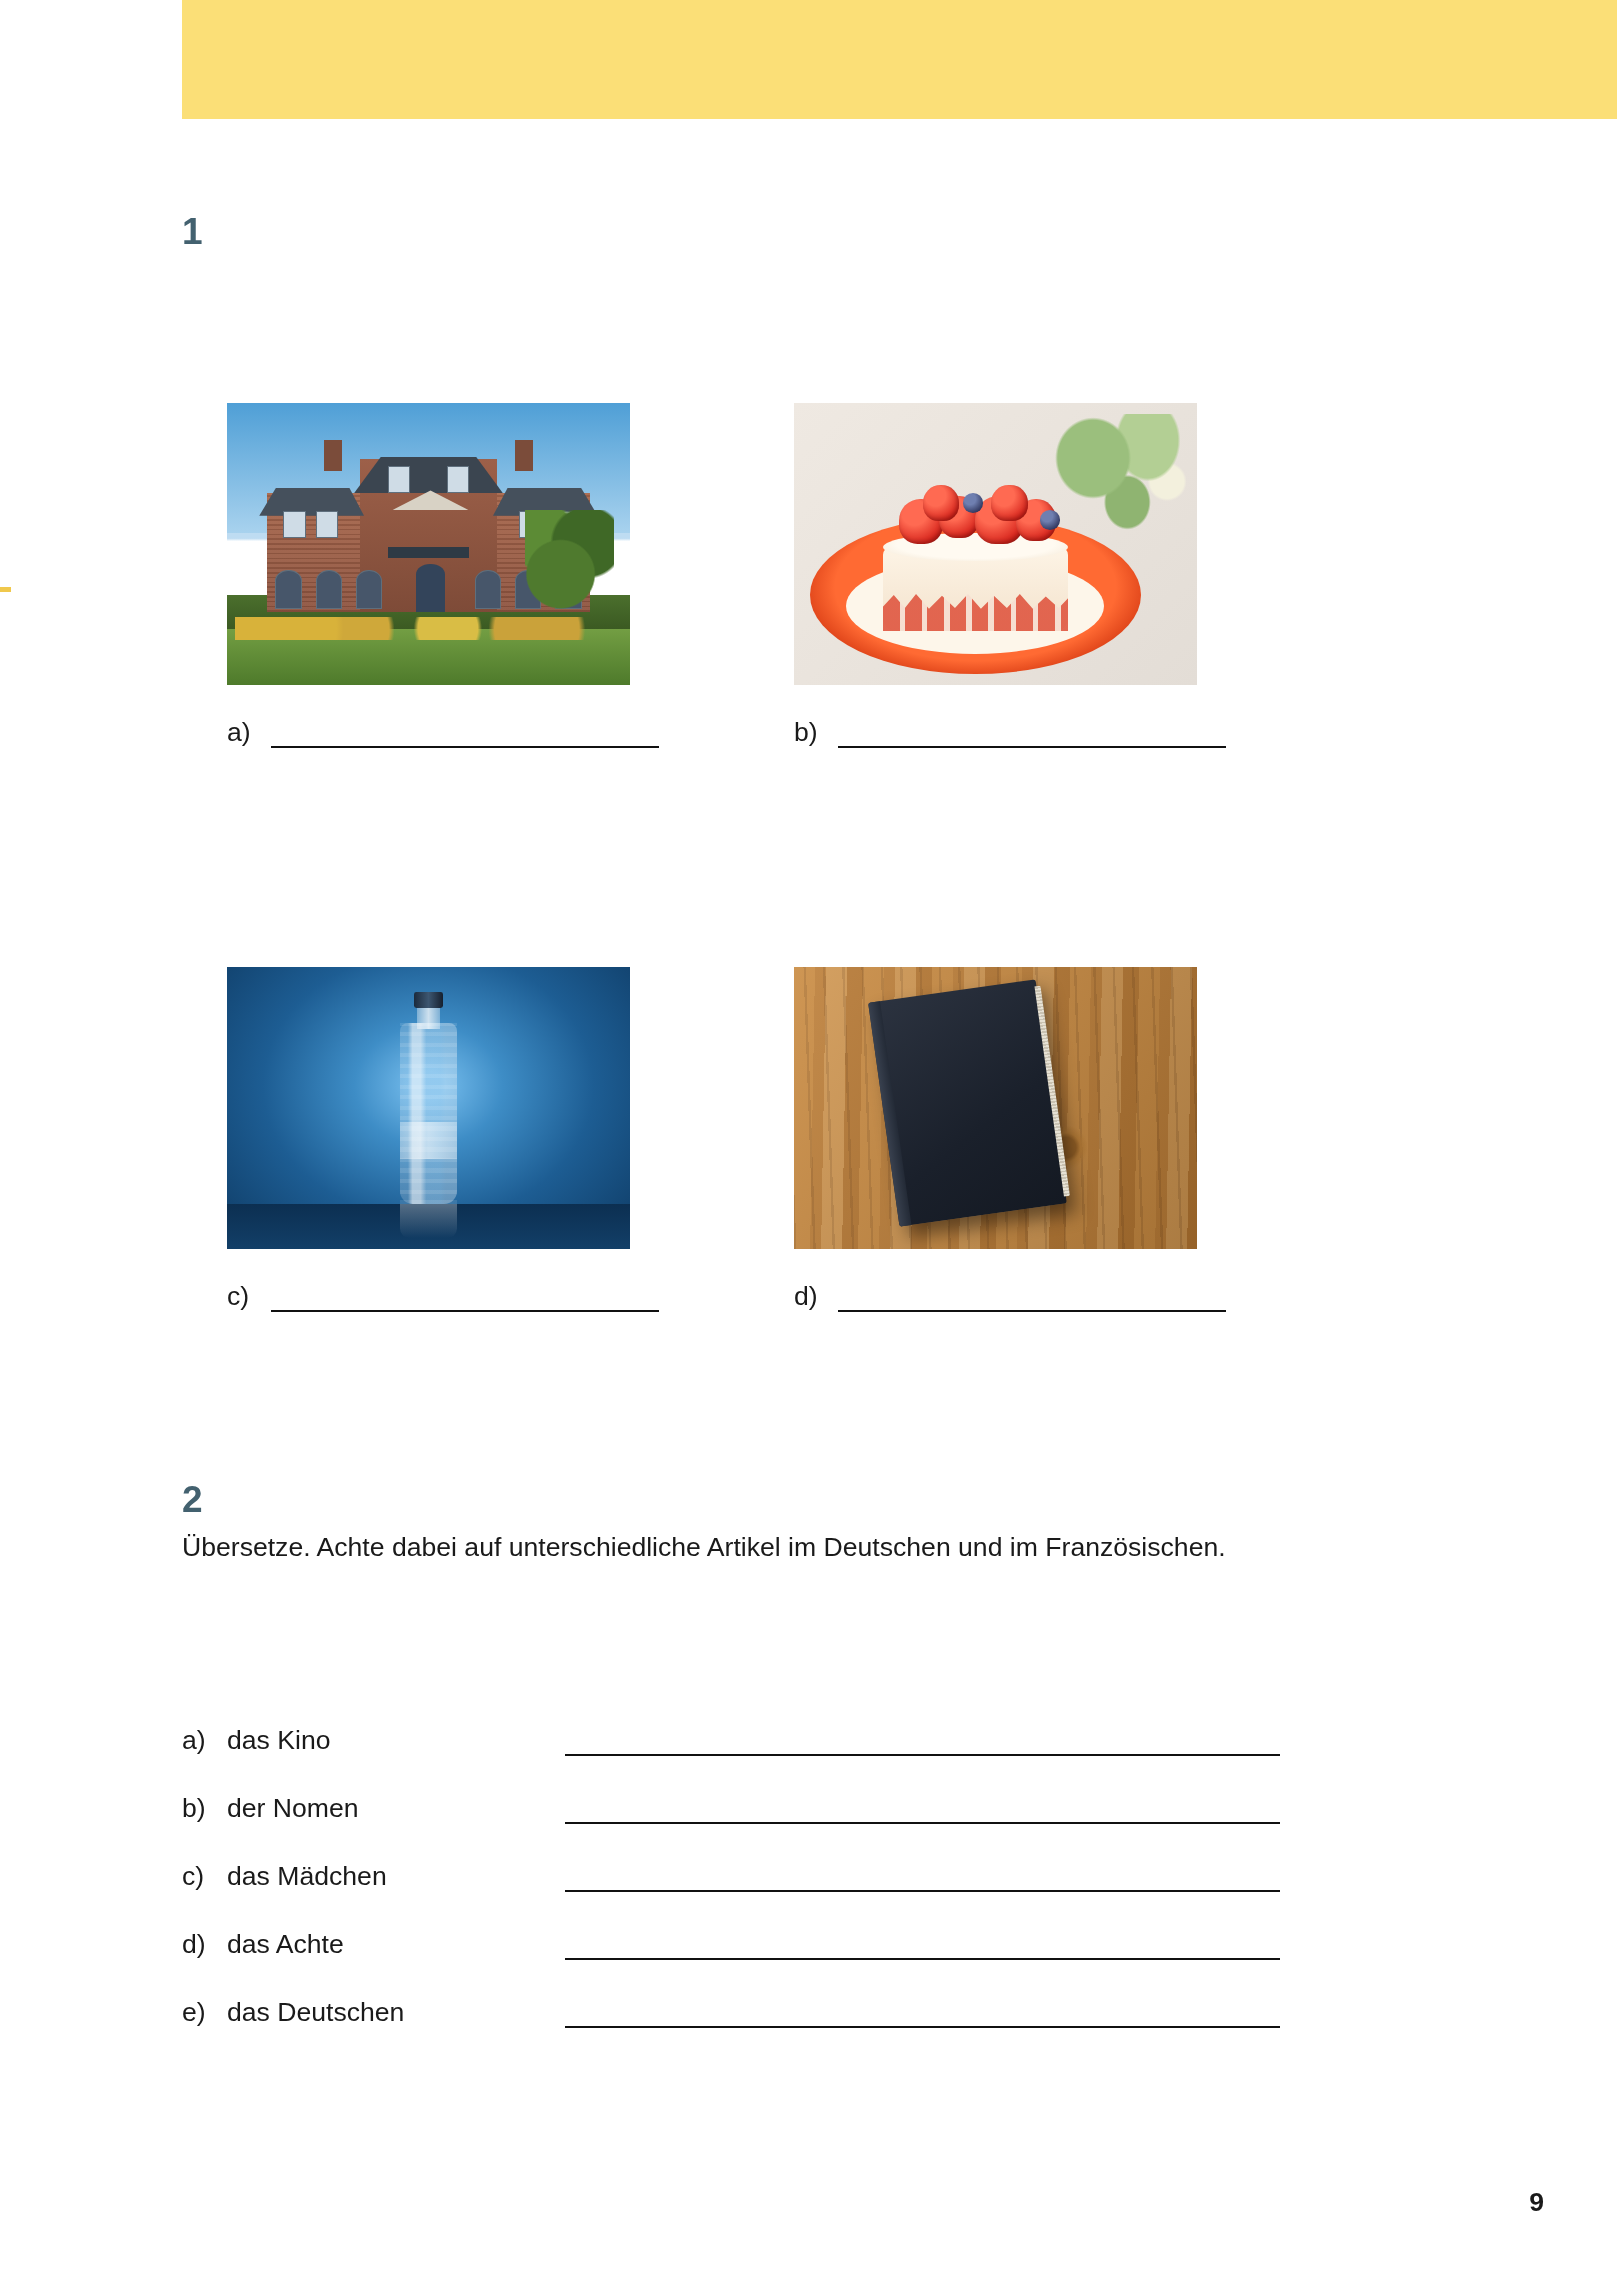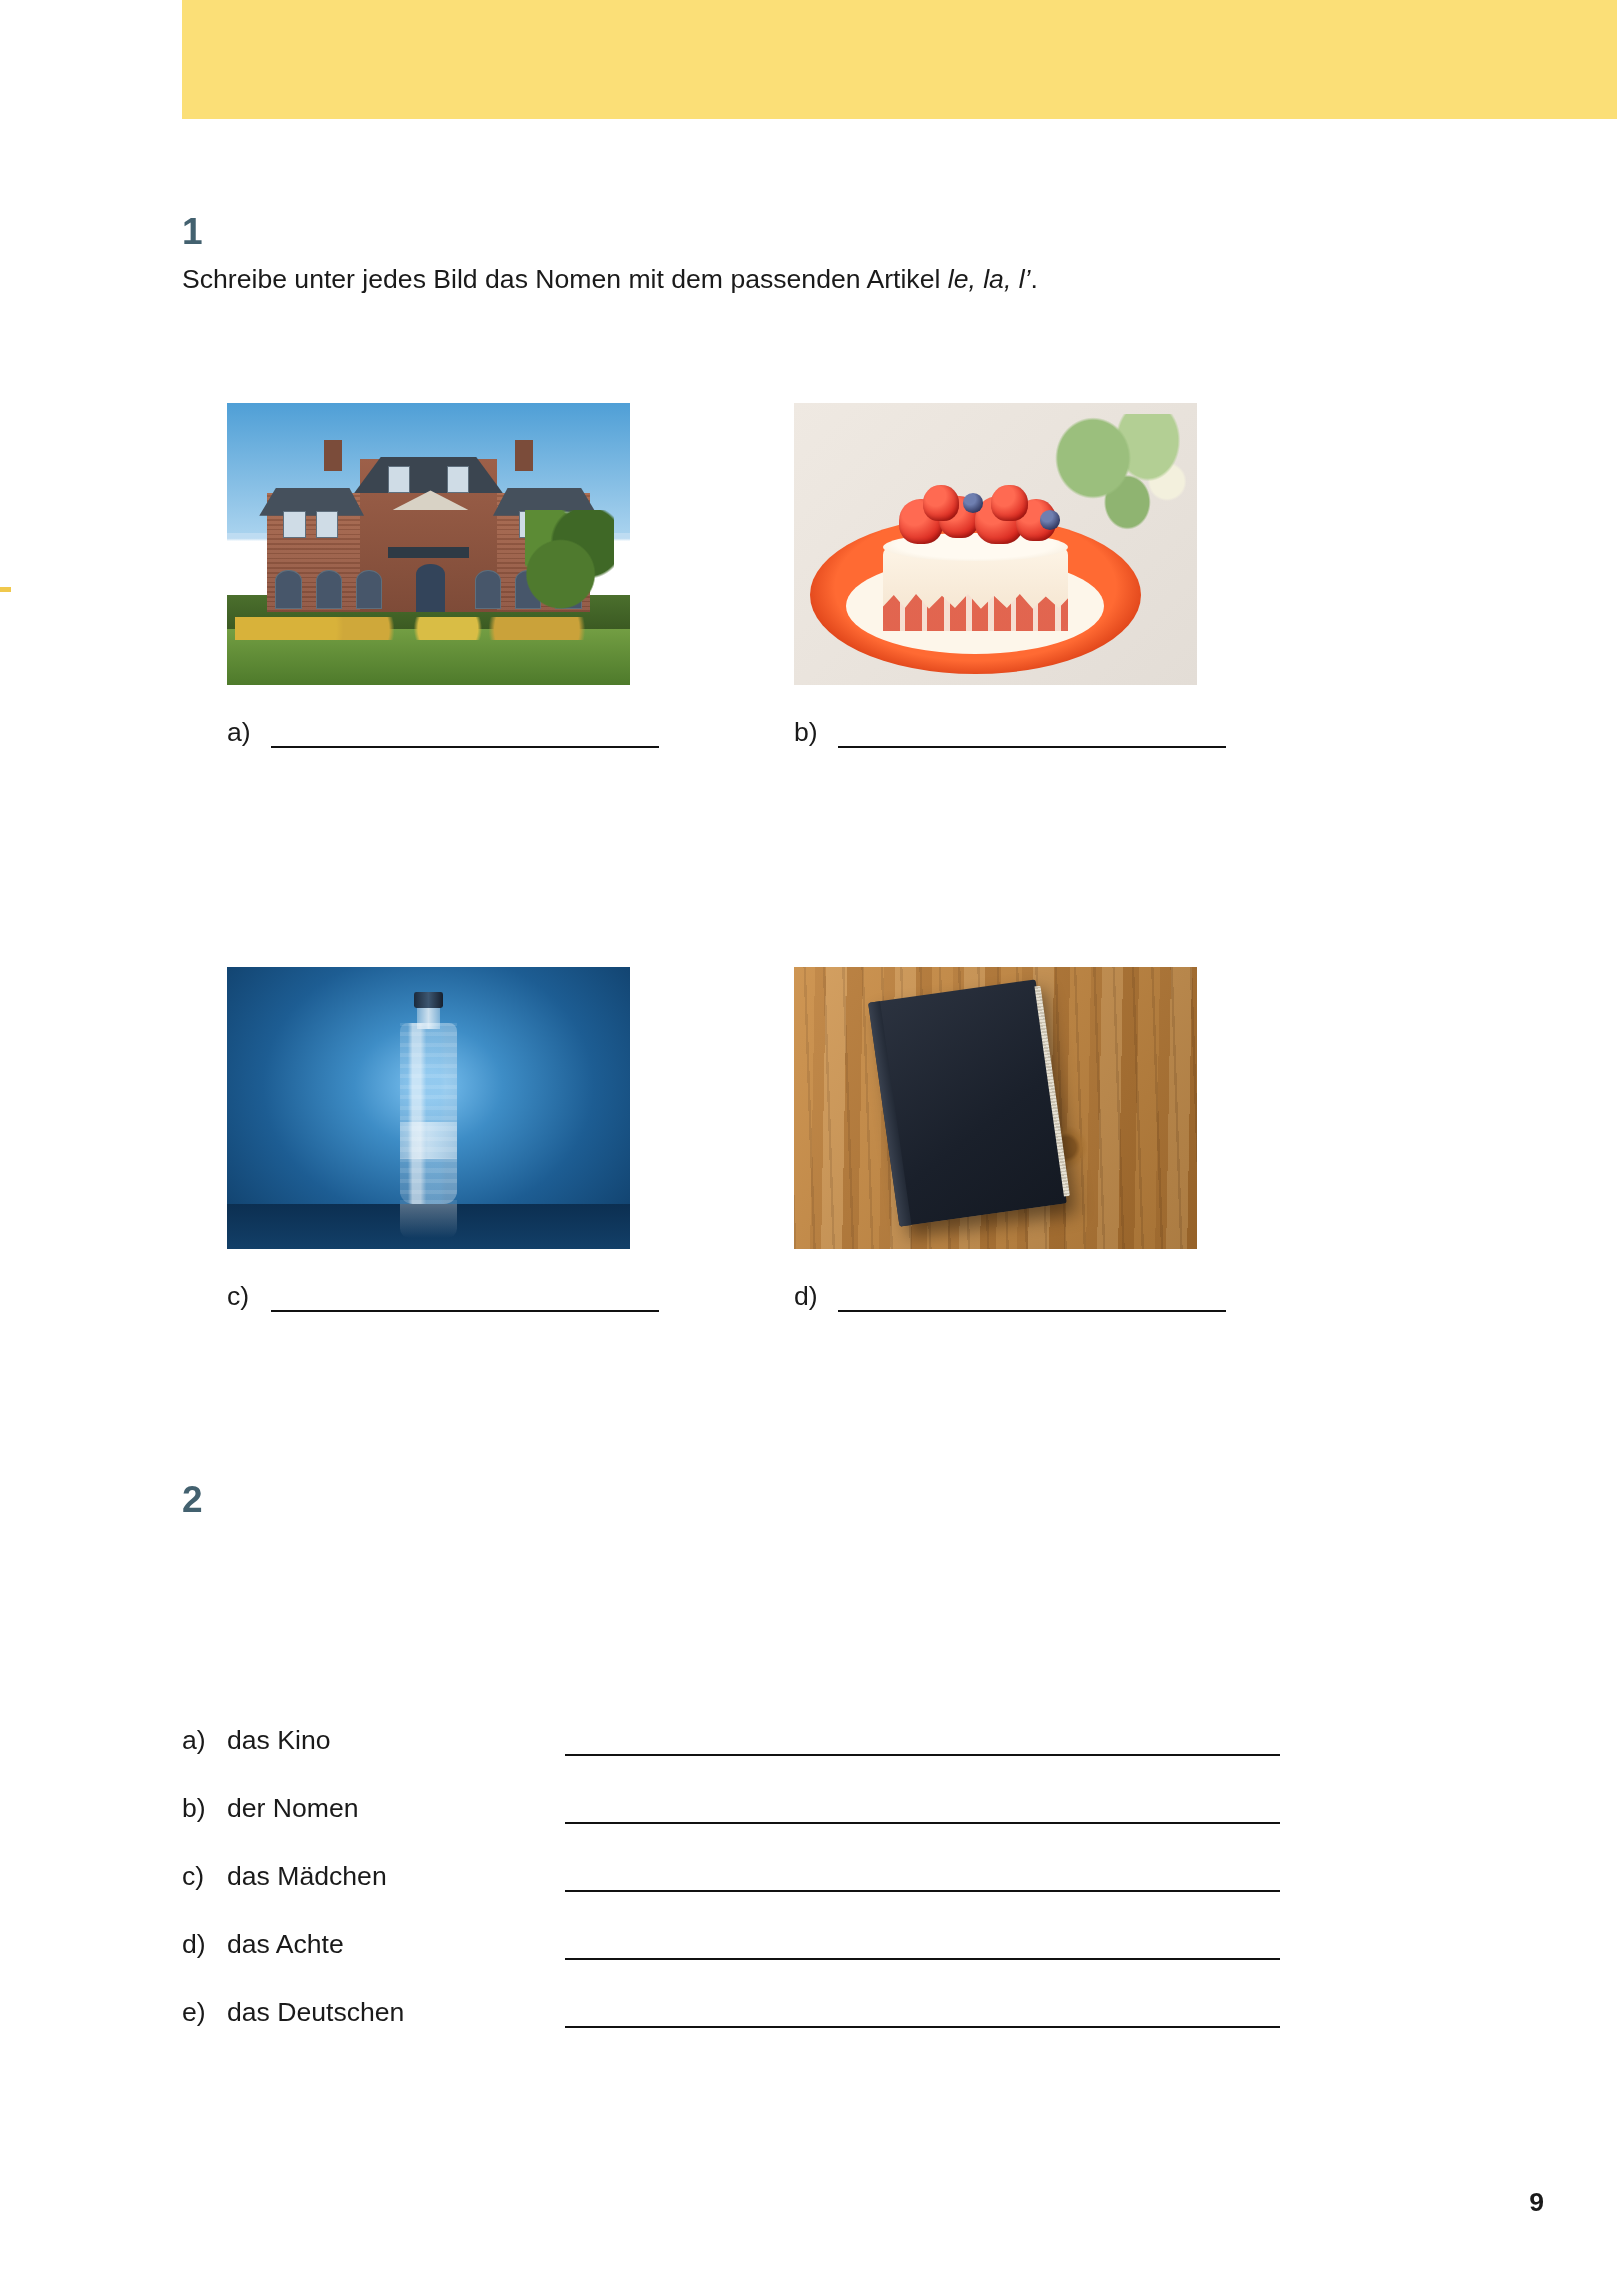--- a/index.html
+++ b/index.html
@@ -328,21 +328,20 @@
 </head>
 <body>
 
 <div class="page">
 
   <div class="banner"></div>
   <div class="bleed-tick"></div>
 
   <div class="exercise" style="top:213px;">
     <div class="ex-number">1</div>
-    <p class="ex-instruction"><span>Schreibe unter jedes Bild das Nomen mit dem passenden Artikel </span><i>le, la, l’</i><span>.</span></p>
   </div>
 
   <div class="pic-grid" style="top:403px; width:1225px; height:991px;">
 
     <div class="pic-cell" style="left:45px; top:0;">
       <div class="photo ph-house">
         <div class="sky"></div>
         <div class="grass"></div>
         <div class="hedge"></div>
         <div class="body"></div>
@@ -424,20 +423,21 @@
       <div class="answer-row" style="top:314px; left:0;">
         <span class="answer-label">d)</span>
         <span class="answer-line"></span>
       </div>
     </div>
 
   </div>
 
   <div class="exercise" style="top:1481px;">
     <div class="ex-number">2</div>
+    <p class="ex-instruction" style="max-width:1067px;">Übersetze. Achte dabei auf unterschiedliche Artikel im Deutschen und im Französischen.</p>
   </div>
 
   <div class="trans-list" style="top:1688px;">
 
     <div class="trans-row">
       <span class="trans-label">a)</span>
       <span class="trans-term">das Kino</span>
       <span class="trans-line"></span>
     </div>
 

